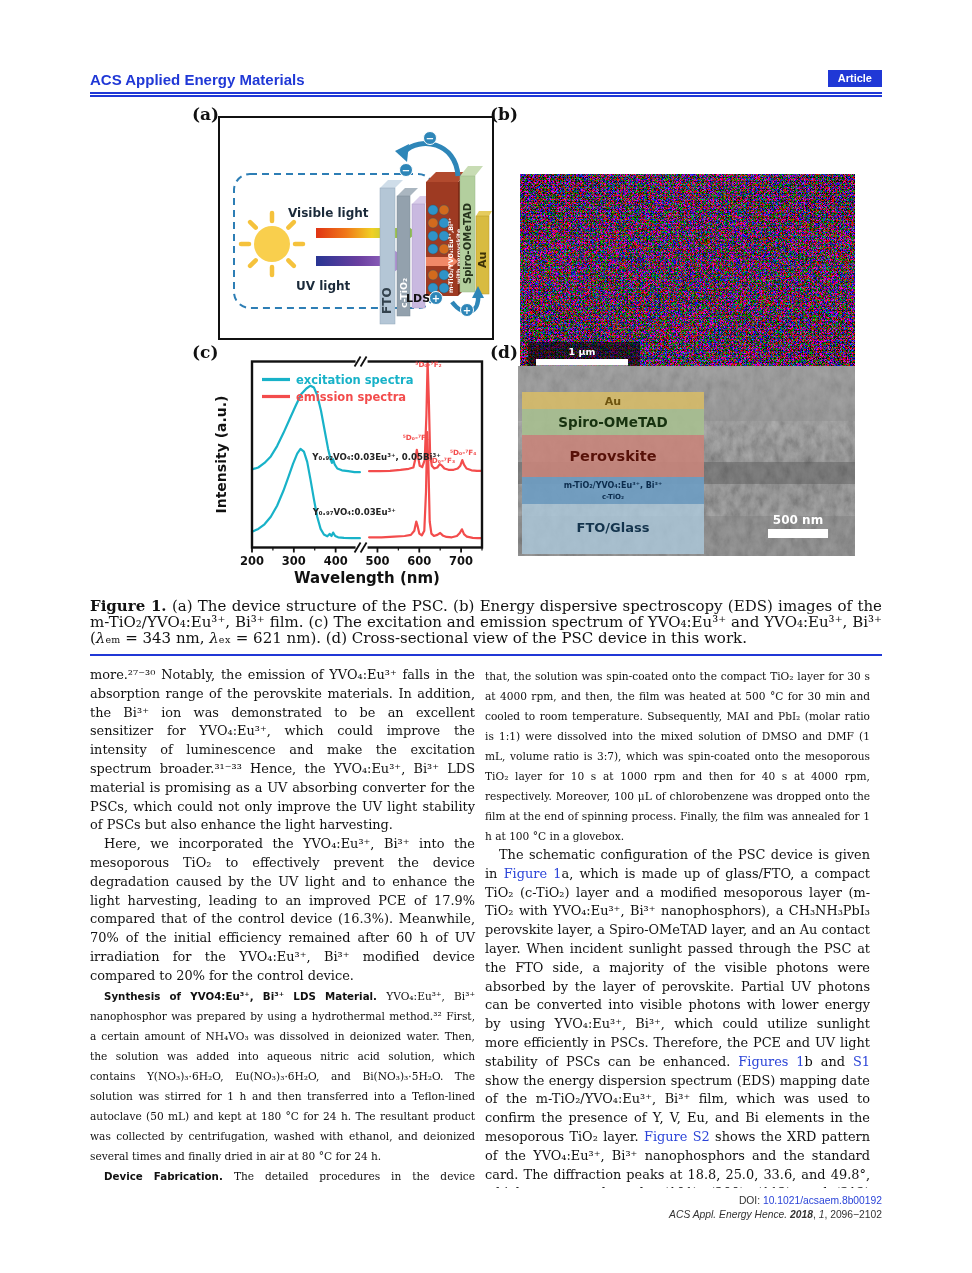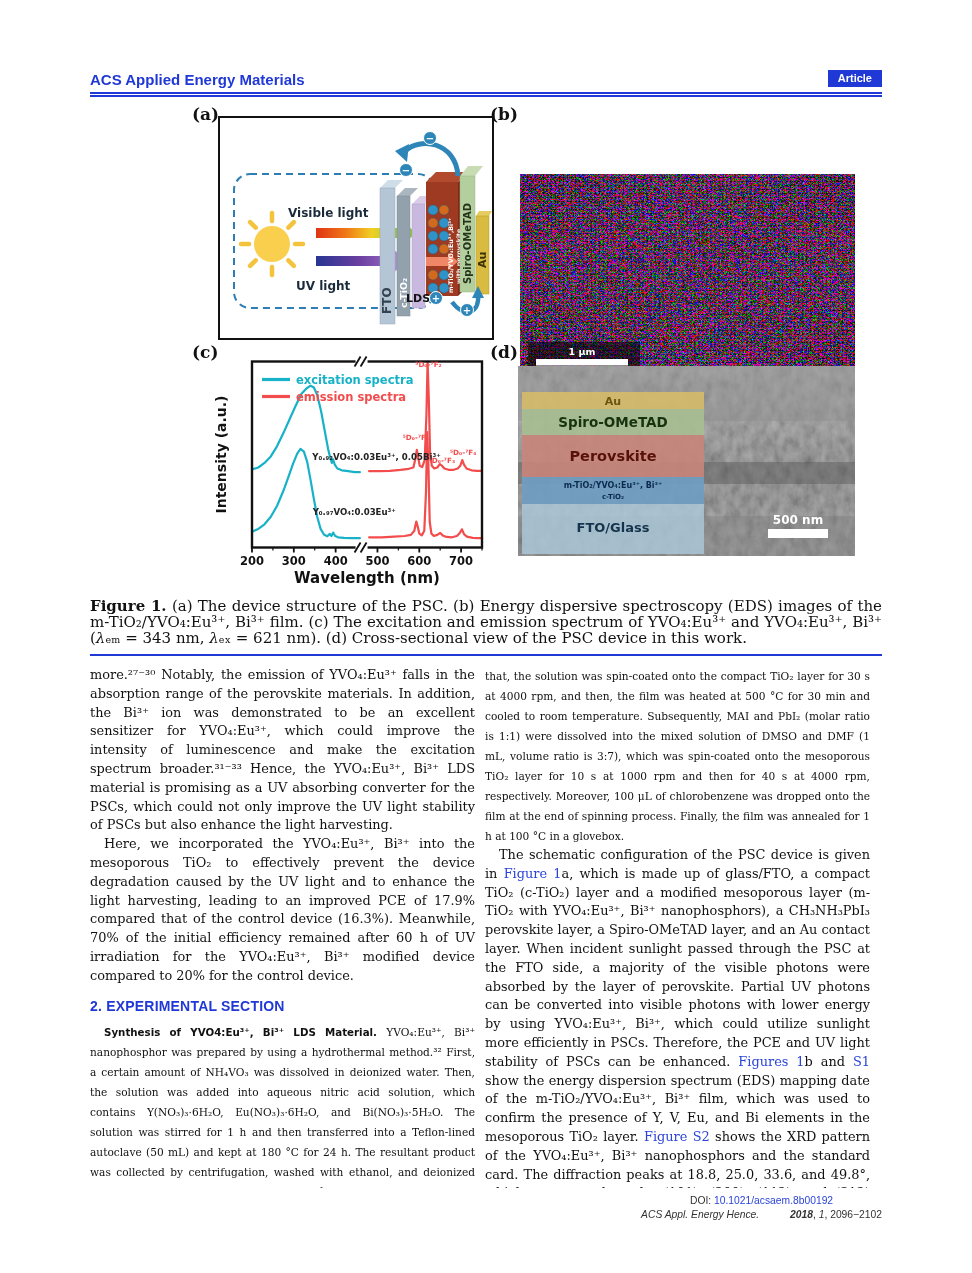--- a/index.html
+++ b/index.html
@@ -21,27 +21,27 @@
   
   .columns{position:absolute;left:90px;top:666px;width:792px;height:522px;display:flex;gap:10px;overflow:hidden;}
   .col{width:385px;}
   .bodyp{font-size:12.9px;line-height:18.8px;text-align:justify;margin:0;}
   .smallp{font-size:10.6px;line-height:20px;text-align:justify;margin:0;}
   .indent{text-indent:14px;}
   .sechead{font-family:"Liberation Sans",sans-serif;font-weight:bold;font-size:14px;color:var(--accent,#2038d6);
            margin:12px 0 8px;letter-spacing:.2px;}
   .run-b{font-weight:bold;}
   .run-i{font-style:italic;}
-  .run-bi{font-style:italic;font-weight:bold;margin-left:28px;}
+  .run-bi{font-style:italic;font-weight:bold;}
   .run-head{font-family:"DejaVu Sans",sans-serif;font-weight:bold;font-size:0.97em;}
   .run-link{color:var(--link,#2b44d8);}
   
   .footer{position:absolute;left:90px;top:1194px;width:792px;height:34px;font-family:"Liberation Sans",sans-serif;}
   .pagenum{position:absolute;left:0;right:0;top:2px;text-align:center;font-weight:bold;font-size:12.5px;color:#222;}
-  .doiblock{position:absolute;right:0;top:0;text-align:center;font-size:10.3px;line-height:14px;color:#333;}
+  .doiblock{position:absolute;right:0;top:0;text-align:right;font-size:10.3px;line-height:14px;color:#333;}
   .doilink{color:var(--link,#2b44d8);}
 </style>
 </head>
 <body>
 
 <div class="page">
 
   <div class="header">
     <span class="journal">ACS Applied Energy Materials</span>
     <span class="badge">Article</span>
@@ -258,21 +258,20 @@
     </div>
   </div>
 
   <p class="caption"><span class="run-b">Figure 1.</span><span> (a) The device structure of the PSC. (b) Energy dispersive spectroscopy (EDS) images of the m-TiO₂/YVO₄:Eu³⁺, Bi³⁺ film. (c) The excitation and emission spectrum of YVO₄:Eu³⁺ and YVO₄:Eu³⁺, Bi³⁺ (</span><span class="run-i">λ</span><span>ₑₘ = 343 nm, </span><span class="run-i">λ</span><span>ₑₓ = 621 nm). (d) Cross-sectional view of the PSC device in this work.</span></p>
   <div class="figrule"></div>
 
   <div class="columns">
     <div class="col">
       <p class="bodyp"><span>more.²⁷⁻³⁰ Notably, the emission of YVO₄:Eu³⁺ falls in the absorption range of the perovskite materials. In addition, the Bi³⁺ ion was demonstrated to be an excellent sensitizer for YVO₄:Eu³⁺, which could improve the intensity of luminescence and make the excitation spectrum broader.³¹⁻³³ Hence, the YVO₄:Eu³⁺, Bi³⁺ LDS material is promising as a UV absorbing converter for the PSCs, which could not only improve the UV light stability of PSCs but also enhance the light harvesting.</span></p>
       <p class="bodyp indent"><span>Here, we incorporated the YVO₄:Eu³⁺, Bi³⁺ into the mesoporous TiO₂ to effectively prevent the device degradation caused by the UV light and to enhance the light harvesting, leading to an improved PCE of 17.9% compared that of the control device (16.3%). Meanwhile, 70% of the initial efficiency remained after 60 h of UV irradiation for the YVO₄:Eu³⁺, Bi³⁺ modified device compared to 20% for the control device.</span></p>
-      <h2 class="sechead">2. EXPERIMENTAL SECTION</h2>
       <p class="smallp indent"><span class="run-head">Synthesis of YVO4:Eu³⁺, Bi³⁺ LDS Material. </span><span>YVO₄:Eu³⁺, Bi³⁺ nanophosphor was prepared by using a hydrothermal method.³² First, a certain amount of NH₄VO₃ was dissolved in deionized water. Then, the solution was added into aqueous nitric acid solution, which contains Y(NO₃)₃·6H₂O, Eu(NO₃)₃·6H₂O, and Bi(NO₃)₃·5H₂O. The solution was stirred for 1 h and then transferred into a Teflon-lined autoclave (50 mL) and kept at 180 °C for 24 h. The resultant product was collected by centrifugation, washed with ethanol, and deionized several times and finally dried in air at 80 °C for 24 h.</span></p>
       <p class="smallp indent"><span class="run-head">Device Fabrication. </span><span>The detailed procedures in the device fabrication refer to our previous work, except for the mesoporous TiO₂ and perovskite layer.¹⁹ The TiO₂ pastes (Dyesol DSL 18NR-T) with a series amount of YVO₄:Eu³⁺, Bi³⁺ nanophosphors (0, 2.5, 5.0, 7.5, and 10.0 wt %) were diluted with ethanol (1:4 mass ratio). After</span></p>
     </div>
     <div class="col">
       <p class="smallp"><span>that, the solution was spin-coated onto the compact TiO₂ layer for 30 s at 4000 rpm, and then, the film was heated at 500 °C for 30 min and cooled to room temperature. Subsequently, MAI and PbI₂ (molar ratio is 1:1) were dissolved into the mixed solution of DMSO and DMF (1 mL, volume ratio is 3:7), which was spin-coated onto the mesoporous TiO₂ layer for 10 s at 1000 rpm and then for 40 s at 4000 rpm, respectively. Moreover, 100 μL of chlorobenzene was dropped onto the film at the end of spinning process. Finally, the film was annealed for 1 h at 100 °C in a glovebox.</span></p>
       <p class="bodyp indent"><span>The schematic configuration of the PSC device is given in </span><span class="run-link">Figure 1</span><span>a, which is made up of glass/FTO, a compact TiO₂ (c-TiO₂) layer and a modified mesoporous layer (m-TiO₂ with YVO₄:Eu³⁺, Bi³⁺ nanophosphors), a CH₃NH₃PbI₃ perovskite layer, a Spiro-OMeTAD layer, and an Au contact layer. When incident sunlight passed through the PSC at the FTO side, a majority of the visible photons were absorbed by the layer of perovskite. Partial UV photons can be converted into visible photons with lower energy by using YVO₄:Eu³⁺, Bi³⁺, which could utilize sunlight more efficiently in PSCs. Therefore, the PCE and UV light stability of PSCs can be enhanced. </span><span class="run-link">Figures 1</span><span>b and </span><span class="run-link">S1</span><span> show the energy dispersion spectrum (EDS) mapping date of the m-TiO₂/YVO₄:Eu³⁺, Bi³⁺ film, which was used to confirm the presence of Y, V, Eu, and Bi elements in the mesoporous TiO₂ layer. </span><span class="run-link">Figure S2</span><span> shows the XRD pattern of the YVO₄:Eu³⁺, Bi³⁺ nanophosphors and the standard card. The diffraction peaks at 18.8, 25.0, 33.6, and 49.8°, which correspond to the (101), (200), (112), and (312) planes of YVO₄, indicate the formation of clean phase YVO₄. The phase is very critical to the luminescence quantum efficiency. </span></p>
     </div>
   </div>
 
   <div class="footer">

